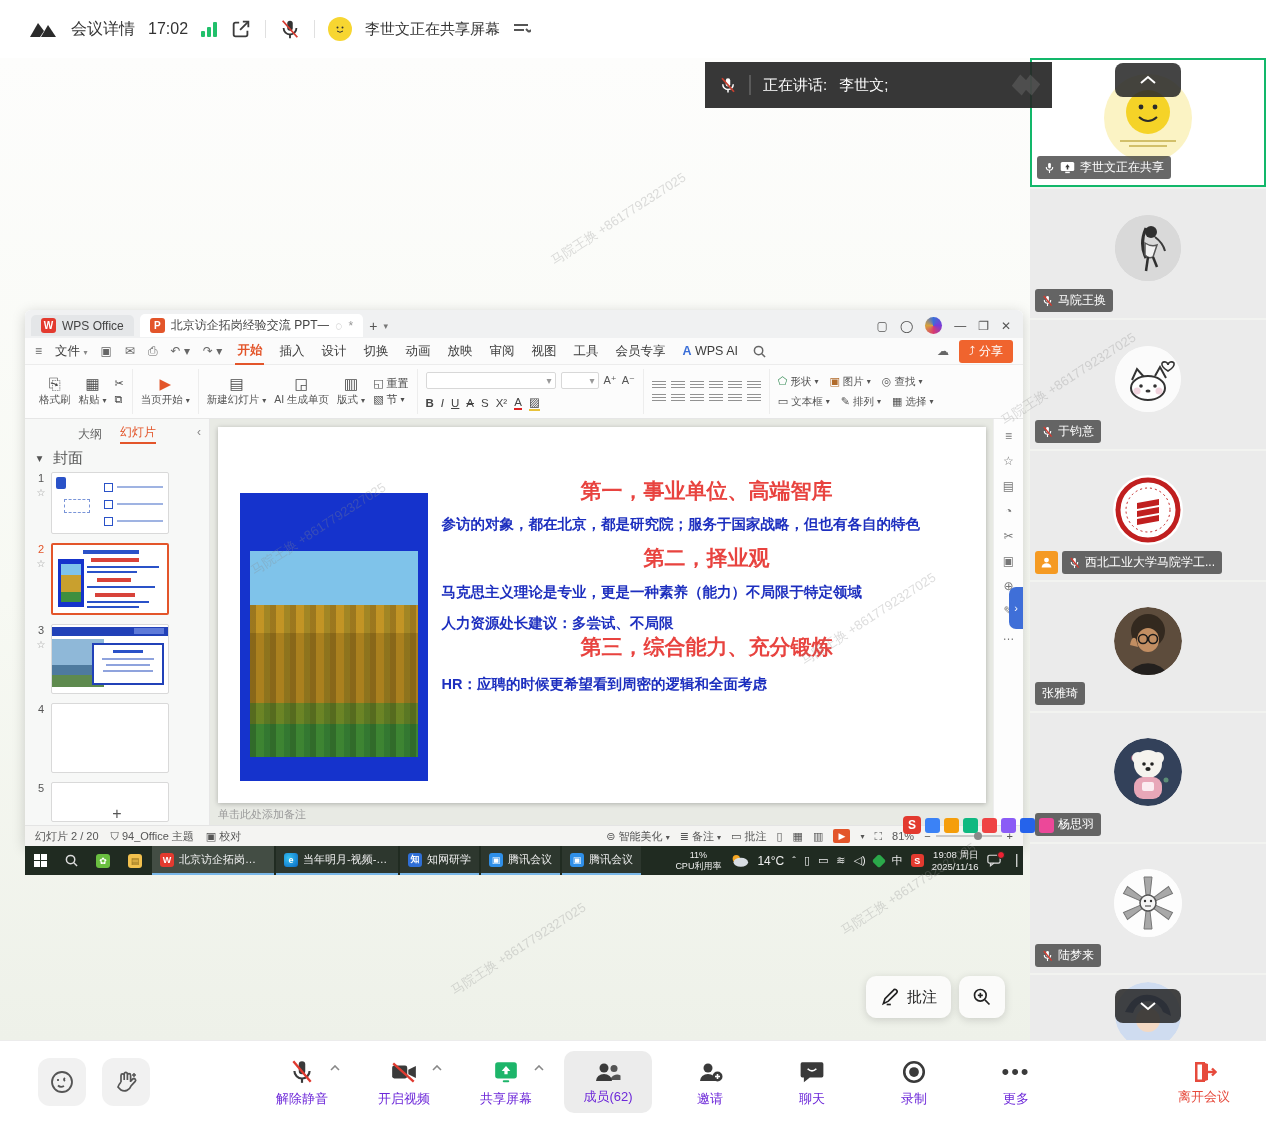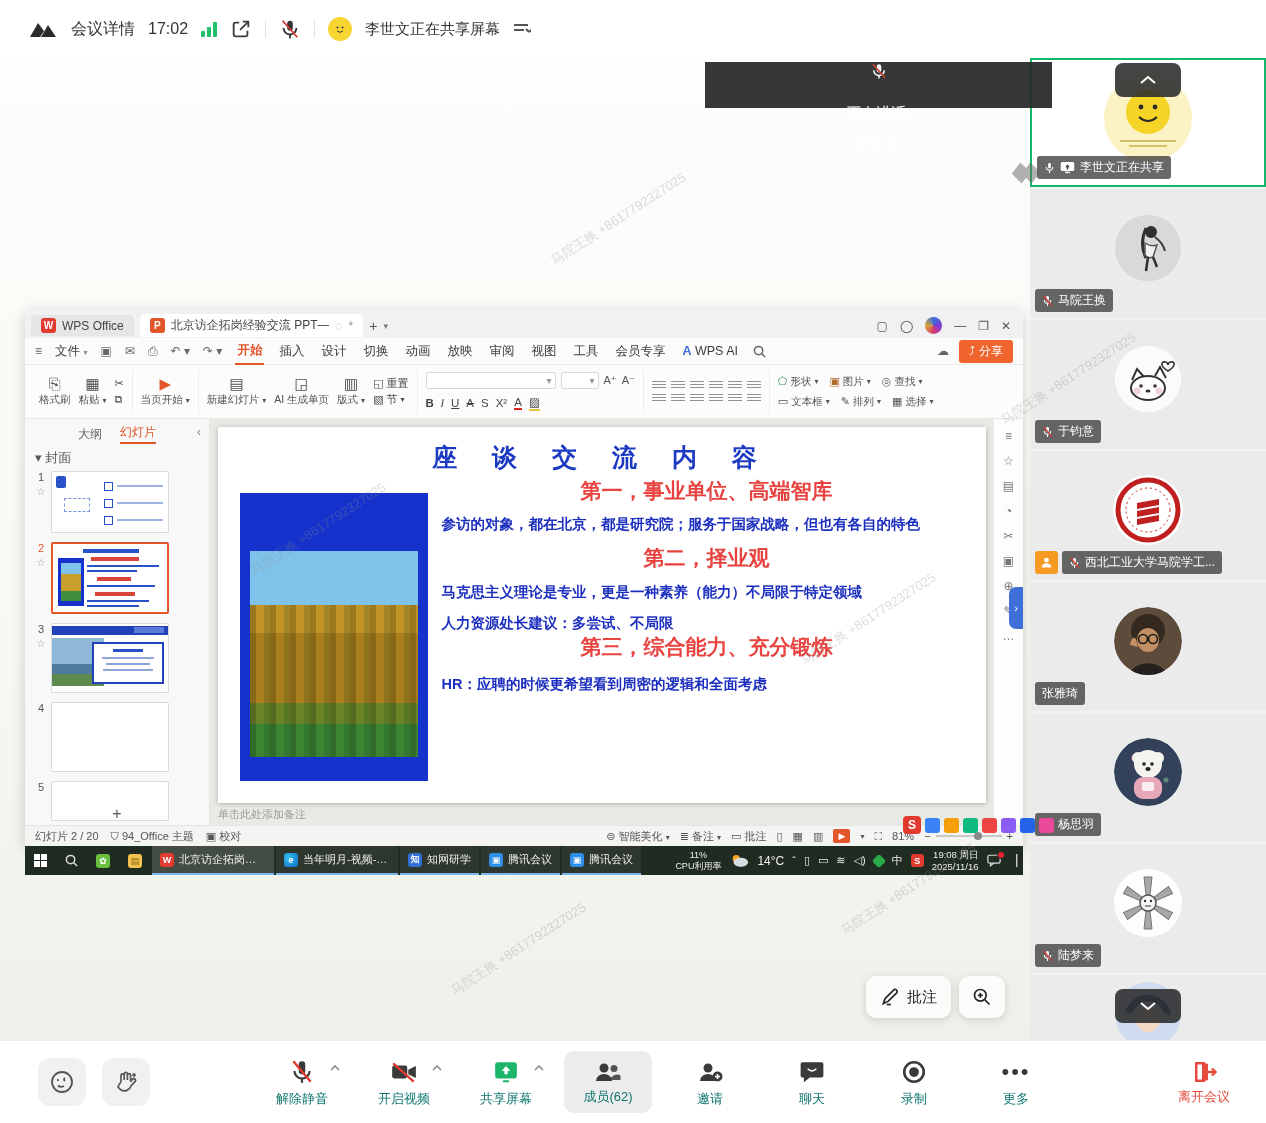--- a/index.html
+++ b/index.html
@@ -16,21 +16,21 @@
   .tb-div { width:1px; height:18px; background:#e0e0e0; }
   .tb-ico { display:flex; align-items:center; }
   .mini-avatar { width:24px; height:24px; border-radius:50%; background:#f7d631; display:flex; align-items:center; justify-content:center; }
 
   
   .stage { position:absolute; left:0; top:58px; width:1030px; height:982px;
     background:linear-gradient(180deg,#fdfdfc 0%,#f7f9f3 55%,#eef1e9 100%); }
 
   
   .banner { position:absolute; left:705px; top:4px; width:347px; height:46px;
-    background:rgba(40,40,40,.93); display:flex; align-items:center; gap:12px; padding:0 14px; z-index:20;flex-direction:column; }
+    background:rgba(40,40,40,.93); display:flex; align-items:center; gap:12px; padding:0 14px; z-index:20; }
   .banner .b-div { width:2px; height:20px; background:#5a5a5a; }
   .banner .b-txt { color:#fff; font-size:15px; }
   .banner .b-logo { margin-left:auto; display:flex; gap:2px; opacity:.5; }
   .banner .b-logo i { width:14px; height:14px; background:#666; transform:rotate(45deg) skew(8deg); display:block; }
 
   
   .wm { position:absolute; color:rgba(140,140,140,.30); font-size:13px; transform:rotate(-33deg);
     white-space:nowrap; pointer-events:none; z-index:40; }
 
   
@@ -68,21 +68,21 @@
   .alns { display:grid; grid-template-columns:repeat(6,14px); grid-gap:4px 5px; }
   .alns i { height:9px; display:block; background:
       repeating-linear-gradient(180deg,#777 0 1px,transparent 1px 3px); opacity:.8; }
   .rlbl { display:flex; align-items:center; gap:3px; }
 
   .wps-body { flex:1; display:flex; min-height:0; }
   .pane { width:185px; background:#f7f8f7; border-right:1px solid #e7e7e7; position:relative; font-size:11px; color:#555; overflow:hidden; }
   .pane-tabs { display:flex; justify-content:center; gap:18px; align-items:center; padding:5px 0 3px; font-size:12px; color:#666; position:relative; }
   .pane-tabs .pt-active { color:#e3552a; border-bottom:2px solid #e3552a; padding-bottom:1px; }
   .pane-collapse { position:absolute; right:8px; top:6px; color:#888; }
-  .sect { padding:2px 0 4px 10px; color:#555; font-size:13px; }
+  .sect { padding:2px 0 4px 10px; color:#555; font-size:15px;font-family:Liberation Mono, monospace; }
   .thumb-row { display:flex; margin:0 0 9px 6px; }
   .gutter { width:20px; display:flex; flex-direction:column; align-items:center; gap:3px; font-size:11px; color:#555; }
   .gutter .sel { color:#e3552a; }
   .gutter .st { color:#999; font-size:10px; }
   .thumb { width:118px; background:#fff; border:1px solid #d9d9d9; border-radius:2px; position:relative; overflow:hidden; }
   .thumb.sel { border:2px solid #e3552a; }
   .plusbtn { position:absolute; bottom:2px; left:0; right:0; text-align:center; font-size:16px; color:#555; }
 
   .canvas { flex:1; background:#e8eae4; position:relative; display:flex; flex-direction:column; align-items:center; }
   .slide { width:768px; height:376px; background:#fff; margin-top:8px; box-shadow:0 1px 5px rgba(0,0,0,.25); position:relative; }
@@ -147,21 +147,21 @@
   .chip-shift { left:32px; }
   .pill { position:absolute; left:50%; transform:translateX(-50%); width:66px; height:34px; background:rgba(42,42,42,.88); border-radius:8px; display:flex; align-items:center; justify-content:center; z-index:5; }
 
   
   .bottombar { position:absolute; left:0; top:1040px; width:1266px; height:83px; background:#fff; border-top:1px solid #ececec; display:flex; align-items:center; z-index:50; }
   .leftbtns { display:flex; gap:16px; margin-left:38px; }
   .roundbtn { width:48px; height:48px; border-radius:12px; background:#f1f1f1; display:flex; align-items:center; justify-content:center; }
   .center { display:flex; gap:14px; margin:0 auto; align-items:center; }
   .tbtn { display:flex; flex-direction:column; align-items:center; width:88px; position:relative; }
   .tbtn .icn { height:30px; display:flex; align-items:center; justify-content:center; }
-  .tbtn .lbl { font-size:13px; color:#0f766e; margin-top:3px; white-space:nowrap; }
+  .tbtn .lbl { font-size:13px; color:#6d28d9; margin-top:3px; white-space:nowrap; }
   .tbtn .exp { position:absolute; right:6px; top:8px; }
   .tbtn.hl { background:#ececec; border-radius:10px; padding:6px 2px 7px; }
   .tbtn.hl .lbl { margin-top:1px; }
   .leave { margin-right:36px; margin-left:10px; display:flex; flex-direction:column; align-items:center; }
   .leave .lbl { color:#e64a3c; font-size:13px; margin-top:3px; white-space:nowrap; }
 
   svg { display:block; }
 </style>
 </head>
 <body>
@@ -503,21 +503,20 @@
               <span>5</span>
             </div>
           <div class="thumb" style="height:40px"></div>
         </div>
 
         <div class="plusbtn">+</div>
       </div>
 
       <div class="canvas">
         <div class="slide">
-          <div class="s-title">座 谈 交 流 内 容</div>
           <div class="s-img">
               <div class="s-photo"></div>
             </div>
           <div class="s-text">
             <div class="s-h">第一，事业单位、高端智库</div>
             <div class="s-p" style="margin-top:10px">参访的对象，都在北京，都是研究院；服务于国家战略，但也有各自的特色</div>
             <div class="s-h" style="margin-top:10px">第二，择业观</div>
             <div class="s-p" style="margin-top:11px">马克思主义理论是专业，更是一种素养（能力）不局限于特定领域</div>
             <div class="s-p" style="margin-top:12px">人力资源处长建议：多尝试、不局限</div>
             <div class="s-h" style="">第三，综合能力、充分锻炼</div>

